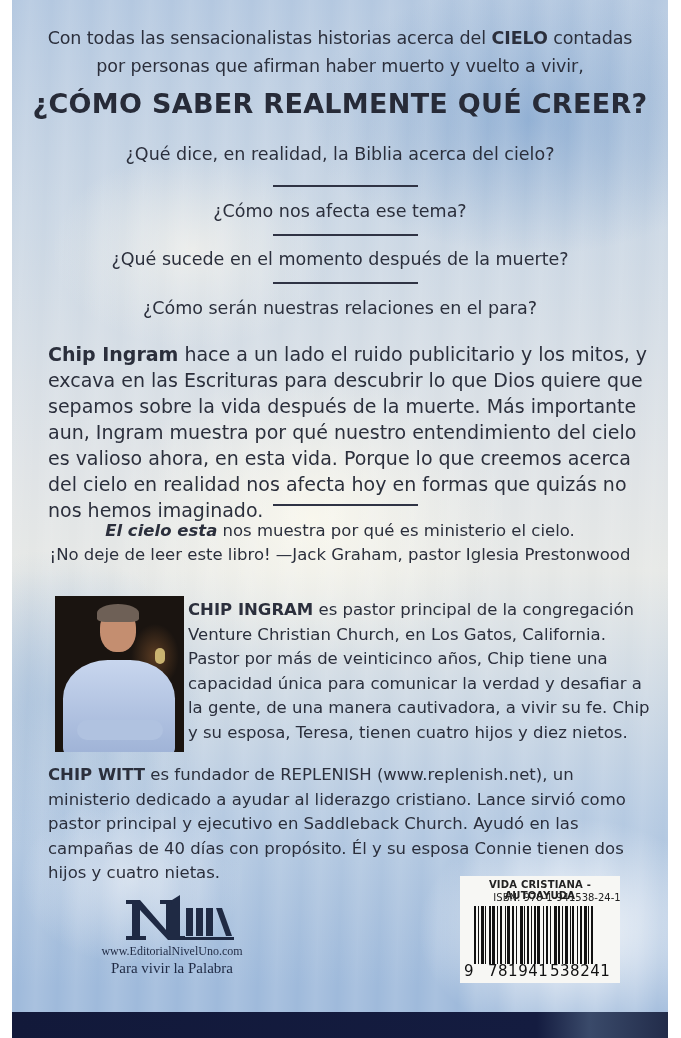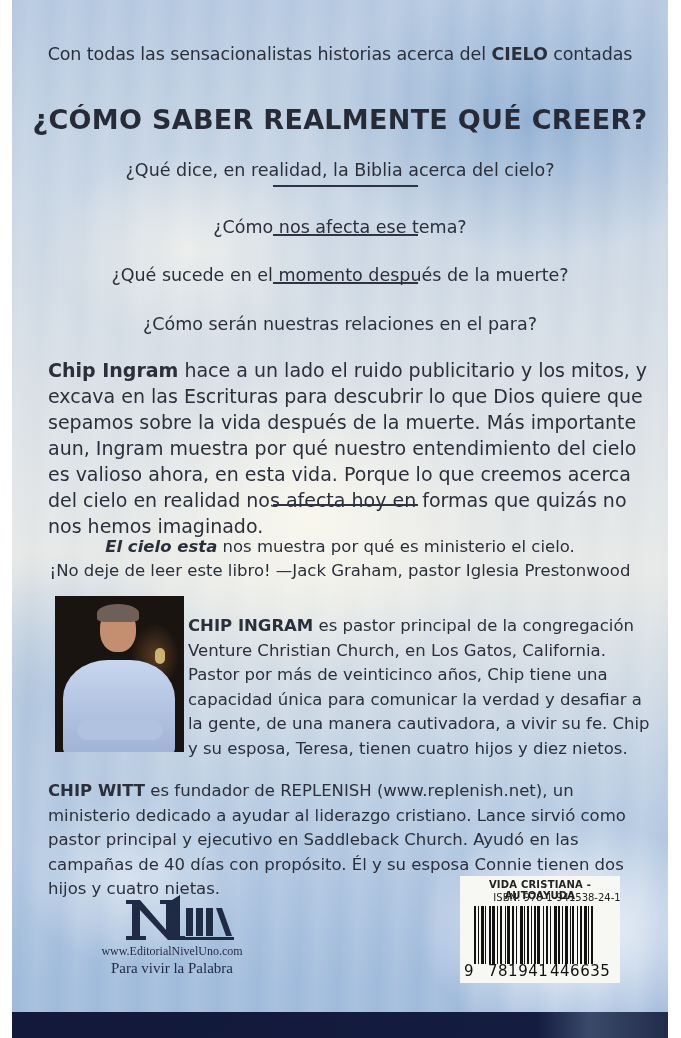--- a/index.html
+++ b/index.html
@@ -16,21 +16,21 @@
         radial-gradient(ellipse 160px 120px at 120px 880px, rgba(230,236,244,0.7), rgba(230,236,244,0) 70%),
         radial-gradient(ellipse 300px 180px at 520px 120px, rgba(108,150,200,0.55), rgba(108,150,200,0) 75%),
         radial-gradient(ellipse 200px 200px at 40px 700px, rgba(150,180,215,0.6), rgba(150,180,215,0) 75%),
         linear-gradient(180deg, #b4c8e0 0%, #c9d6e4 20%, #dfe3e6 45%, #e6e8e6 55%, #b7cbe2 78%, #9fbadb 95%);
     }
     .rays {
       position: absolute; left: 0; top: 0; width: 100%; height: 100%;
       background: repeating-linear-gradient(92deg, rgba(255,255,255,0) 0px, rgba(255,255,255,0.18) 18px, rgba(255,255,255,0) 40px);
       opacity: 0.6;
     }
-    .txt { position: absolute; color: #2b2f3c; margin-top: 16px; }
+    .txt { position: absolute; color: #2b2f3c; }
     .center { text-align: center; left: 0; width: 656px; }
     .lead { top: 24px; font-size: 17.5px; line-height: 28px; letter-spacing: -0.1px; }
     .lead b { font-weight: bold; }
     .headline { top: 88px; font-size: 27px; font-weight: bold; letter-spacing: 0.3px; color: #272b38; }
     .q { font-size: 17.5px; }
     .divider { position: absolute; height: 2px; background: #2f3344; }
     .para { left: 36px; width: 600px; font-size: 19px; line-height: 26px; top: 341px; }
     .para b { font-weight: bold; }
     .quote { font-size: 16.5px; line-height: 24px; top: 519px; }
     .quote i { font-weight: bold; font-style: italic; }
@@ -62,20 +62,21 @@
     .spine-band { position: absolute; left: 0; top: 1012px; width: 656px; height: 26px; background: linear-gradient(90deg, #12193a 0%, #141c40 80%, #3a4a6a 88%, #222c4a 100%); }
   </style>
 </head>
 <body>
 
 <div class="cover">
   <div class="rays"></div>
 
   <div class="txt center lead">
     <div><span>Con todas las sensacionalistas historias acerca del </span><b>CIELO</b><span> contadas</span></div>
+    <div>por personas que afirman haber muerto y vuelto a vivir,</div>
   </div>
 
   <div class="txt center q" style="top:144px;">¿Qué dice, en realidad, la Biblia acerca del cielo?</div>
 
   <div class="txt center headline">¿CÓMO SABER REALMENTE QUÉ CREER?</div>
   <div class="divider" style="left:261px;width:145px;top:185px;"></div>
   <div class="txt center q" style="top:201px;">¿Cómo nos afecta ese tema?</div>
   <div class="divider" style="left:261px;width:145px;top:234px;"></div>
   <div class="txt center q" style="top:249px;">¿Qué sucede en el momento después de la muerte?</div>
   <div class="divider" style="left:261px;width:145px;top:282px;"></div>
@@ -150,18 +151,18 @@
       <span style="width:2px;margin-right:3px"></span>
         <span style="width:1px;margin-right:2px"></span>
       <span style="width:2px;margin-right:2px"></span>
         <span style="width:3px;margin-right:1px"></span>
       <span style="width:1px;margin-right:2px"></span>
         <span style="width:2px;margin-right:0"></span>
     </div>
     <div class="bc-num">
       <span class="a">9</span>
       <span class="b">781941</span>
-      <span class="c">446635</span>
+      <span class="c">538241</span>
     </div>
   </div>
 
   <div class="spine-band"></div>
 </div>
 
 </body></html>

